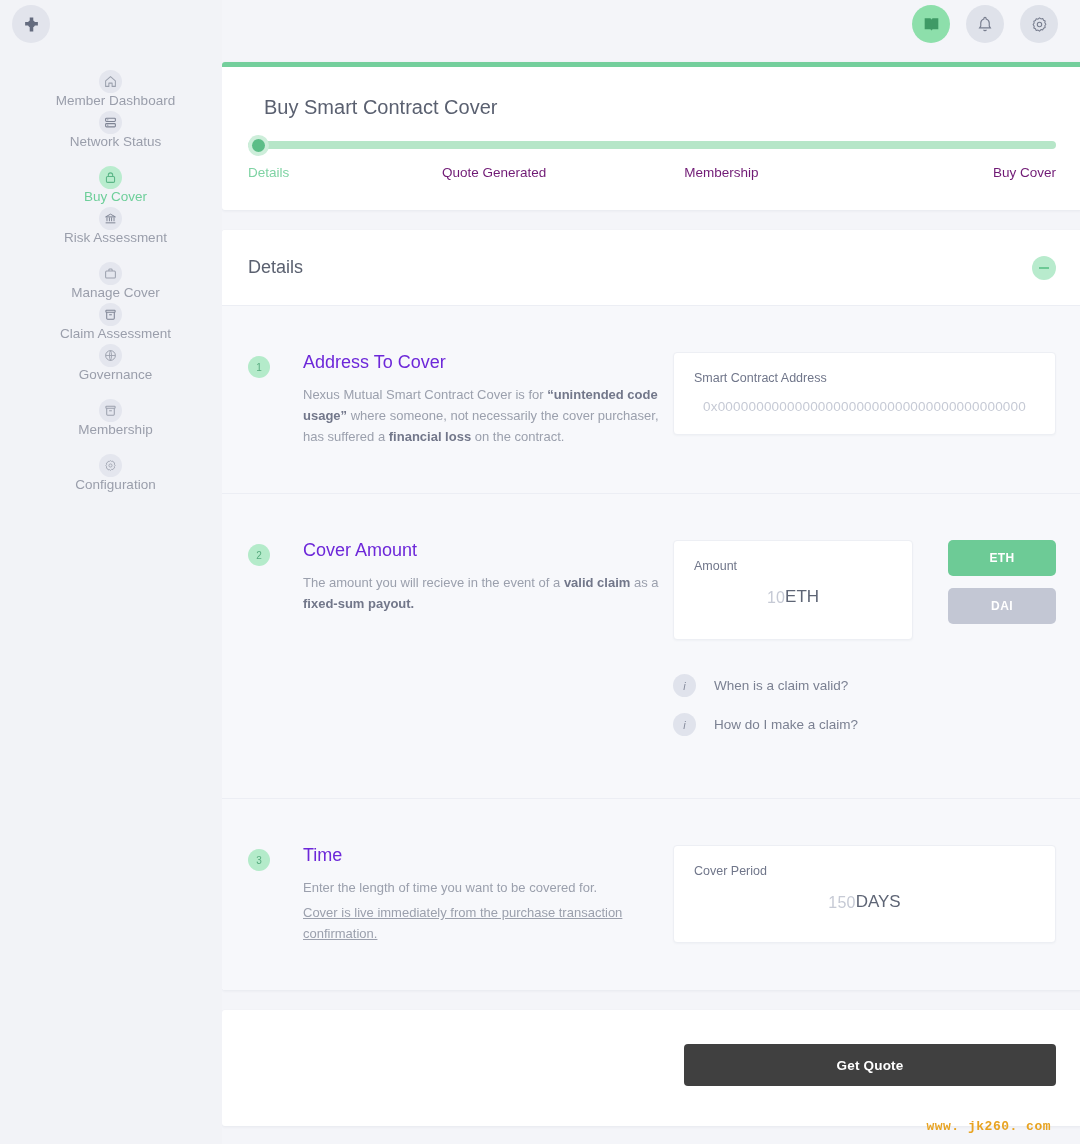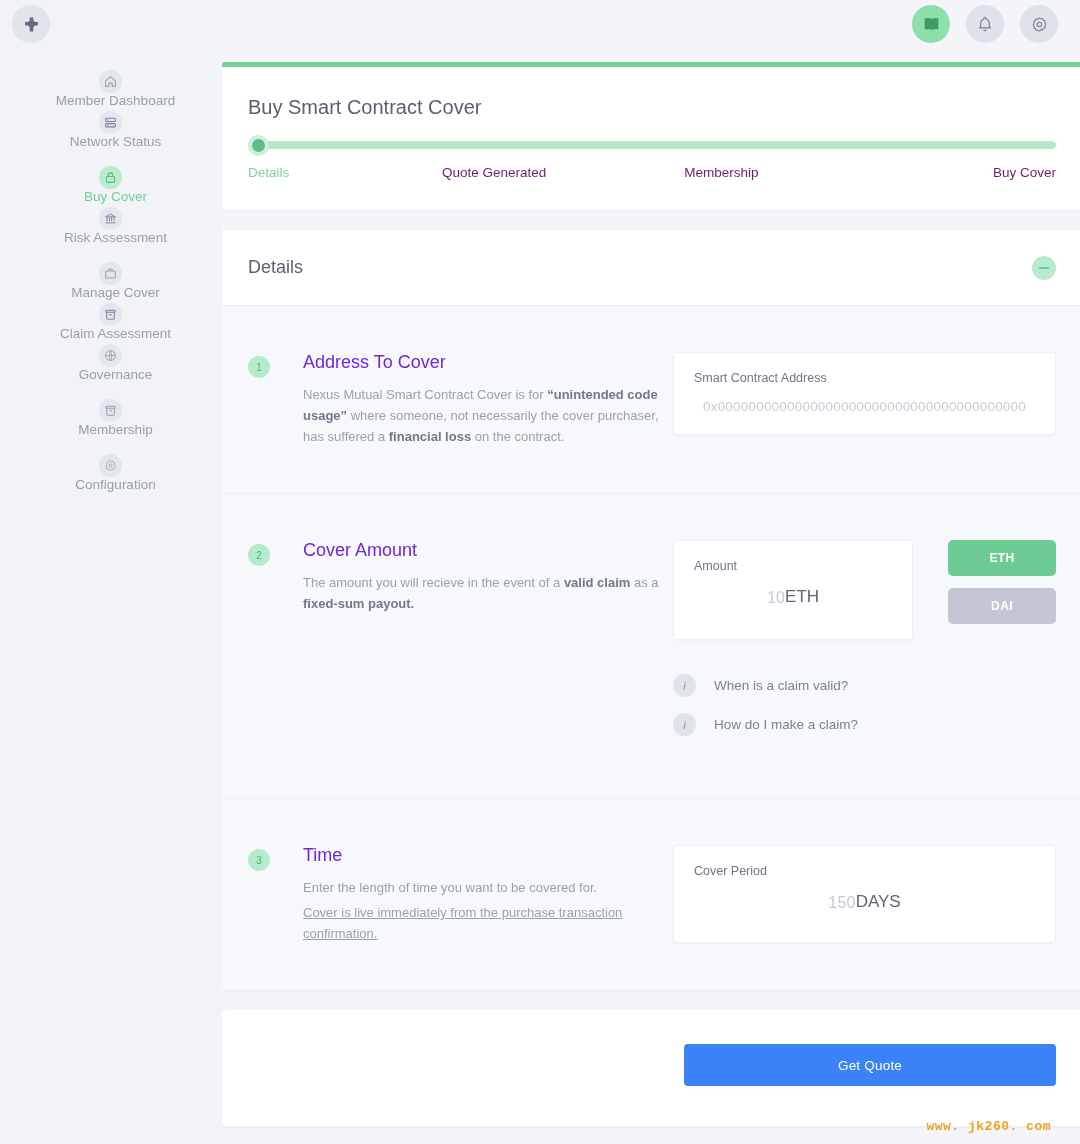--- a/index.html
+++ b/index.html
@@ -54,21 +54,21 @@
     box-shadow: 0 1px 3px rgba(60,70,100,.07);
     margin-bottom: 20px;
   }
 
   
   .progress-card { position: relative; overflow: hidden; padding: 28px 26px 30px 26px; }
   .progress-card::before {
     content: ""; position: absolute; top: 0; left: 0; right: 0; height: 5px;
     background: #74cf9c;
   }
-  .page-title { font-size: 20px; color: #5a6070; font-weight: 400; margin: 6px 0 22px 0; }
+  .page-title { font-size: 20px; color: #5a6070; font-weight: 400; margin: 6px 0 22px 16px; }
   .track { position: relative; height: 8px; background: #b6e6c8; border-radius: 4px; margin: 0 0 16px 0; }
   .knob {
     position: absolute; left: 0; top: -6px; width: 21px; height: 21px;
     border-radius: 50%; background: #cdeeda;
     display: flex; align-items: center; justify-content: center;
   }
   .knob i { width: 13px; height: 13px; border-radius: 50%; background: #5cbd87; display: block; }
   .steps { display: flex; }
   .step { font-size: 13.5px; color: #701a75; }
   .step.done { color: #7fd3a4; }
@@ -139,22 +139,22 @@
     display: flex; align-items: center; justify-content: center; margin-right: 18px; flex: 0 0 23px;
   }
   .info-link span.t { font-size: 13.5px; color: #7b8192; }
 
   .period-field { padding-bottom: 30px; }
 
   
   .cta-card { padding: 34px 26px 40px 26px; }
   .cta-wrap { display: flex; justify-content: flex-end; }
   .cta {
-    width: 372px; height: 42px; border-radius: 4px; background: #3b82f6;
-    color: #fff; font-size: 13.5px; font-weight: 400;
+    width: 372px; height: 42px; border-radius: 4px; background: #404040;
+    color: #fff; font-size: 13.5px; font-weight: 700;
     display: flex; align-items: center; justify-content: center;
     letter-spacing: .2px;
   }
   .watermark {
     position: absolute; right: 29px; bottom: 10px;
     color: #e8a321; font-size: 13px; font-family: "Liberation Mono", monospace;
     font-weight: 700; letter-spacing: .5px; z-index: 40;
   }
   svg { display: block; }
 </style>

